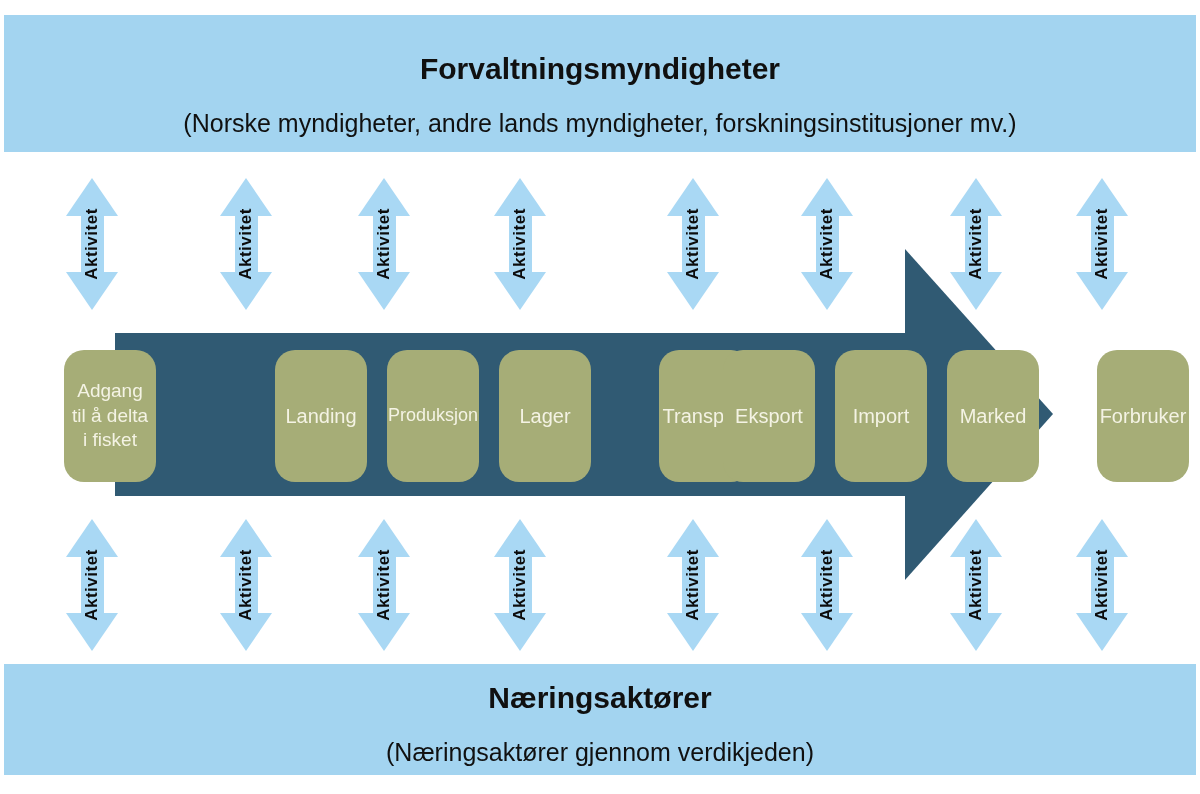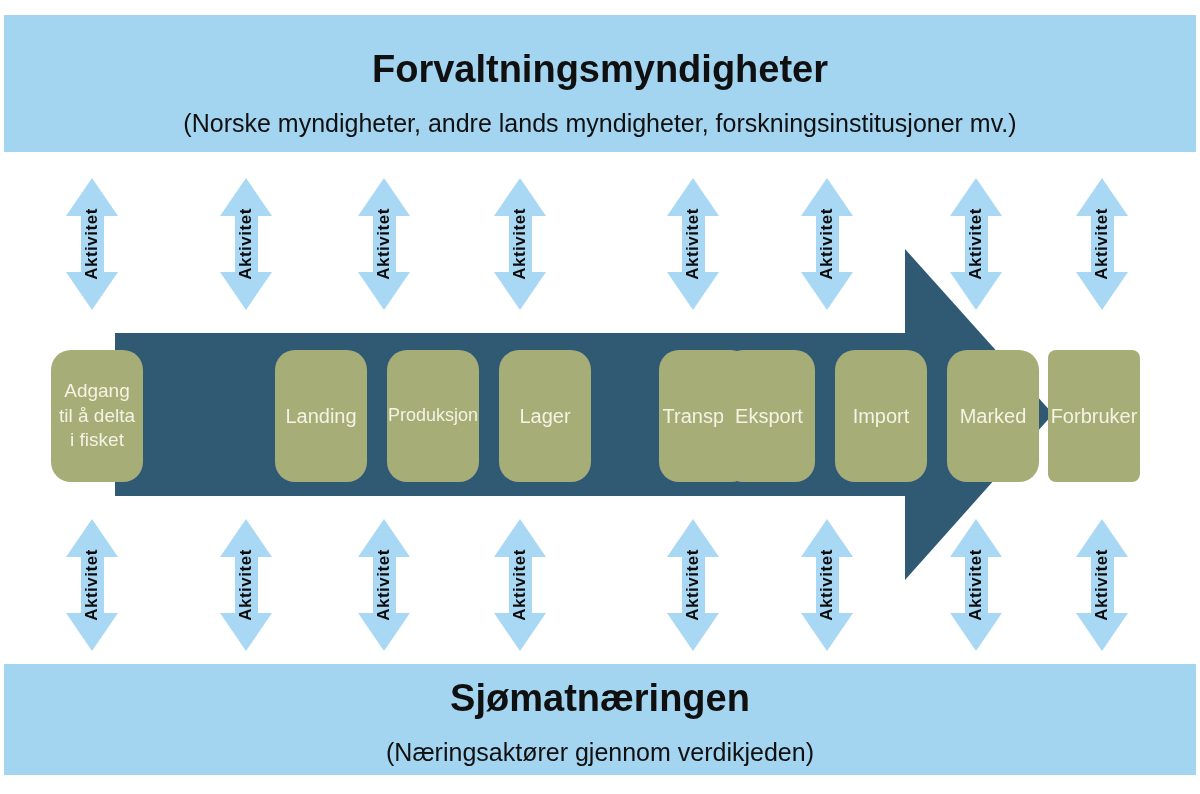--- a/index.html
+++ b/index.html
@@ -15,21 +15,21 @@
     position:relative;width:1200px;height:794px;background:#ffffff;
     font-family:"Liberation Sans", sans-serif;overflow:hidden;
   }
   
   .banner{
     position:absolute;left:4px;width:1192px;background:var(--banner-blue);
     color:var(--banner-text);text-align:center;
   }
   .banner.top{top:15px;height:137px;}
   .banner.bottom{top:664px;height:111px;}
-  .banner .title{font-size:38px;font-weight:700;line-height:36px;}
+  .banner .title{font-size:30px;font-weight:700;line-height:36px;}
   .banner.top .title{margin-top:36px;}
   .banner.bottom .title{margin-top:16px;}
   .banner .subtitle{font-size:25px;font-weight:400;line-height:34px;margin-top:19px;}
   
   .chain-body{
     position:absolute;left:115px;top:333px;width:790px;height:163px;
     background:var(--chain-dark);z-index:1;
   }
   .chain-head{
     position:absolute;left:905px;top:249px;width:0;height:0;z-index:1;
@@ -37,30 +37,30 @@
     border-bottom:166px solid transparent;
     border-left:148px solid var(--chain-dark);
   }
   
   .stage{
     position:absolute;top:350px;width:92px;height:132px;border-radius:20px;
     background:var(--stage-green);color:var(--stage-text);z-index:2;
     display:flex;align-items:center;justify-content:center;text-align:center;
     font-size:20px;line-height:1.3;padding:0 2px;box-sizing:border-box;
   }
-  .p0{left:51px;font-size:19px;padding:7px;}
+  .p0{left:64px;font-size:19px;padding:7px;}
   .p1{left:163px;}
   .p2{left:275px;}
   .p3{left:387px;font-size:18px;}
   .p4{left:499px;}
   .p5{left:611px;margin-left:48px;}
   .p6{left:723px;}
   .p7{left:835px;}
   .p8{left:947px;}
-  .p9{left:1048px;border-radius:8px;}
+  .p9{left:1097px;}
   
   .vArrow{
     position:absolute;width:52px;height:132px;z-index:3;
   }
   .vArrow .head-up{
     position:absolute;left:0;top:0;width:0;height:0;
     border-left:26px solid transparent;border-right:26px solid transparent;
     border-bottom:38px solid var(--arrow-blue);
   }
   .vArrow .head-down{
@@ -222,17 +222,17 @@
       <div class="lbl">Aktivitet</div>
     </div>
   <div class="vArrow rowBot c7">
       <div class="head-up"></div>
       <div class="shaft"></div>
       <div class="head-down"></div>
       <div class="lbl">Aktivitet</div>
     </div>
 
   <div class="banner bottom">
-    <div class="title">Sjømatnæringen</div>
+    <div class="title">Næringsaktører</div>
     <div class="subtitle">(Næringsaktører gjennom verdikjeden)</div>
   </div>
 
 </div>
 
 </body></html>

